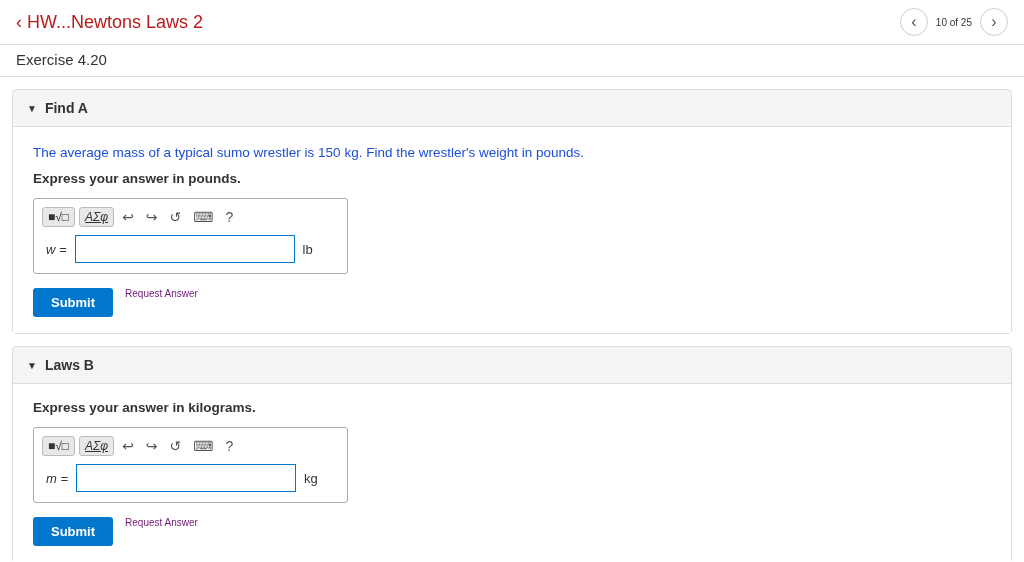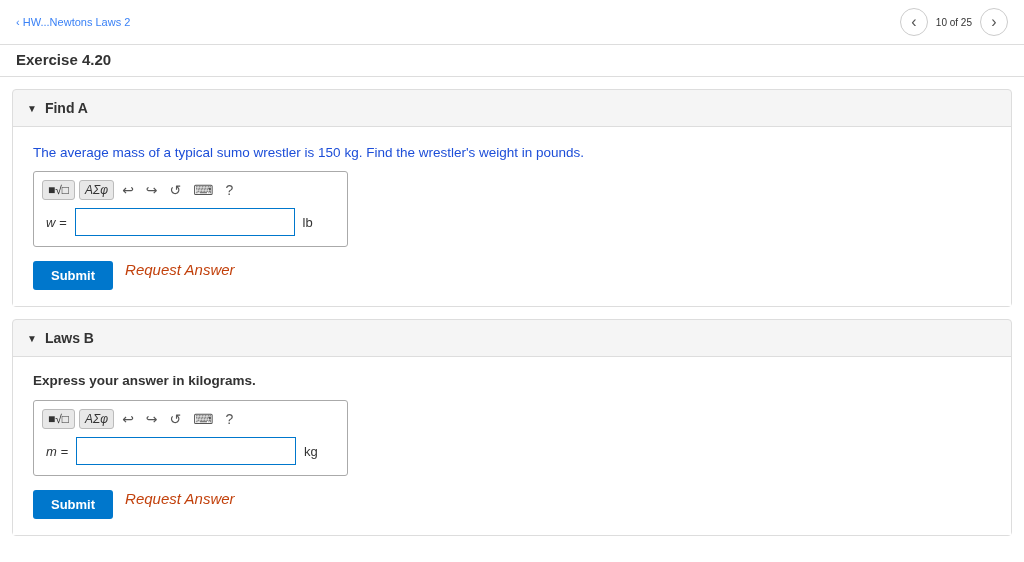--- a/index.html
+++ b/index.html
@@ -13,22 +13,22 @@
     
     .top-nav {
       display: flex;
       align-items: center;
       justify-content: space-between;
       padding: 8px 16px;
       border-bottom: 1px solid #ddd;
       background: #fff;
     }
     .back-link {
-      color: #3b82f6;
-      font-size: 11px;
+      color: #b91c1c;
+      font-size: 18px;
       cursor: pointer;
       text-decoration: none;
     }
     .back-link:before {
       content: '‹ ';
     }
     .nav-controls {
       display: flex;
       align-items: center;
       gap: 8px;
@@ -48,21 +48,21 @@
     }
     .nav-count {
       font-size: 10px;
       color: #333;
     }
 
     
     .page-title {
       padding: 6px 16px 8px;
       font-size: 15px;
-      font-weight: bold;
+      font-weight: normal;
       border-bottom: 1px solid #ddd;
     }
 
     
     .main-content {
       padding: 0;
     }
 
     
     .part-section {
@@ -124,20 +124,21 @@
       padding: 2px 5px;
       border-radius: 3px;
       cursor: pointer;
       font-size: 12px;
       color: #333;
       min-width: 24px;
       text-align: center;
     }
     .toolbar-btn.math-symbol {
       font-style: italic;
+      text-decoration: underline;
     }
     .toolbar-icon-btn {
       background: none;
       border: none;
       cursor: pointer;
       font-size: 14px;
       color: #555;
       padding: 2px 4px;
     }
 
@@ -177,25 +178,24 @@
       background: #0077cc;
       color: #fff;
       border: none;
       padding: 7px 18px;
       border-radius: 3px;
       cursor: pointer;
       font-size: 13px;
       font-weight: bold;
     }
     .request-answer-link {
-      color: #c2410c;
-      font-size: 15px;
+      color: #701a75;
+      font-size: 10px;
       cursor: pointer;
       text-decoration: none;
-      font-style: italic;
     }
   </style>
 </head>
 <body>
 
 <div class="top-nav">
   <a class="back-link">HW...Newtons Laws 2</a>
   <div class="nav-controls">
     <button class="nav-btn">‹</button>
     <span class="nav-count">10 of 25</span>
@@ -207,20 +207,21 @@
 
 <div class="main-content">
 
   <div class="part-section">
     <div class="part-header">
       <span class="collapse-icon">▼</span>
       <span>Find A</span>
     </div>
     <div class="part-body">
       <p class="question-text">The average mass of a typical sumo wrestler is 150 kg. Find the wrestler's weight in pounds.</p>
+      <p class="question-bold">Express your answer in pounds.</p>
 
       <div class="math-input-container">
 
         <div class="math-toolbar">
           <button class="toolbar-btn">■√□</button>
           <button class="toolbar-btn math-symbol">ΑΣφ</button>
           <button class="toolbar-icon-btn">↩</button>
           <button class="toolbar-icon-btn">↪</button>
           <button class="toolbar-icon-btn">↺</button>
           <button class="toolbar-icon-btn">⌨</button>

